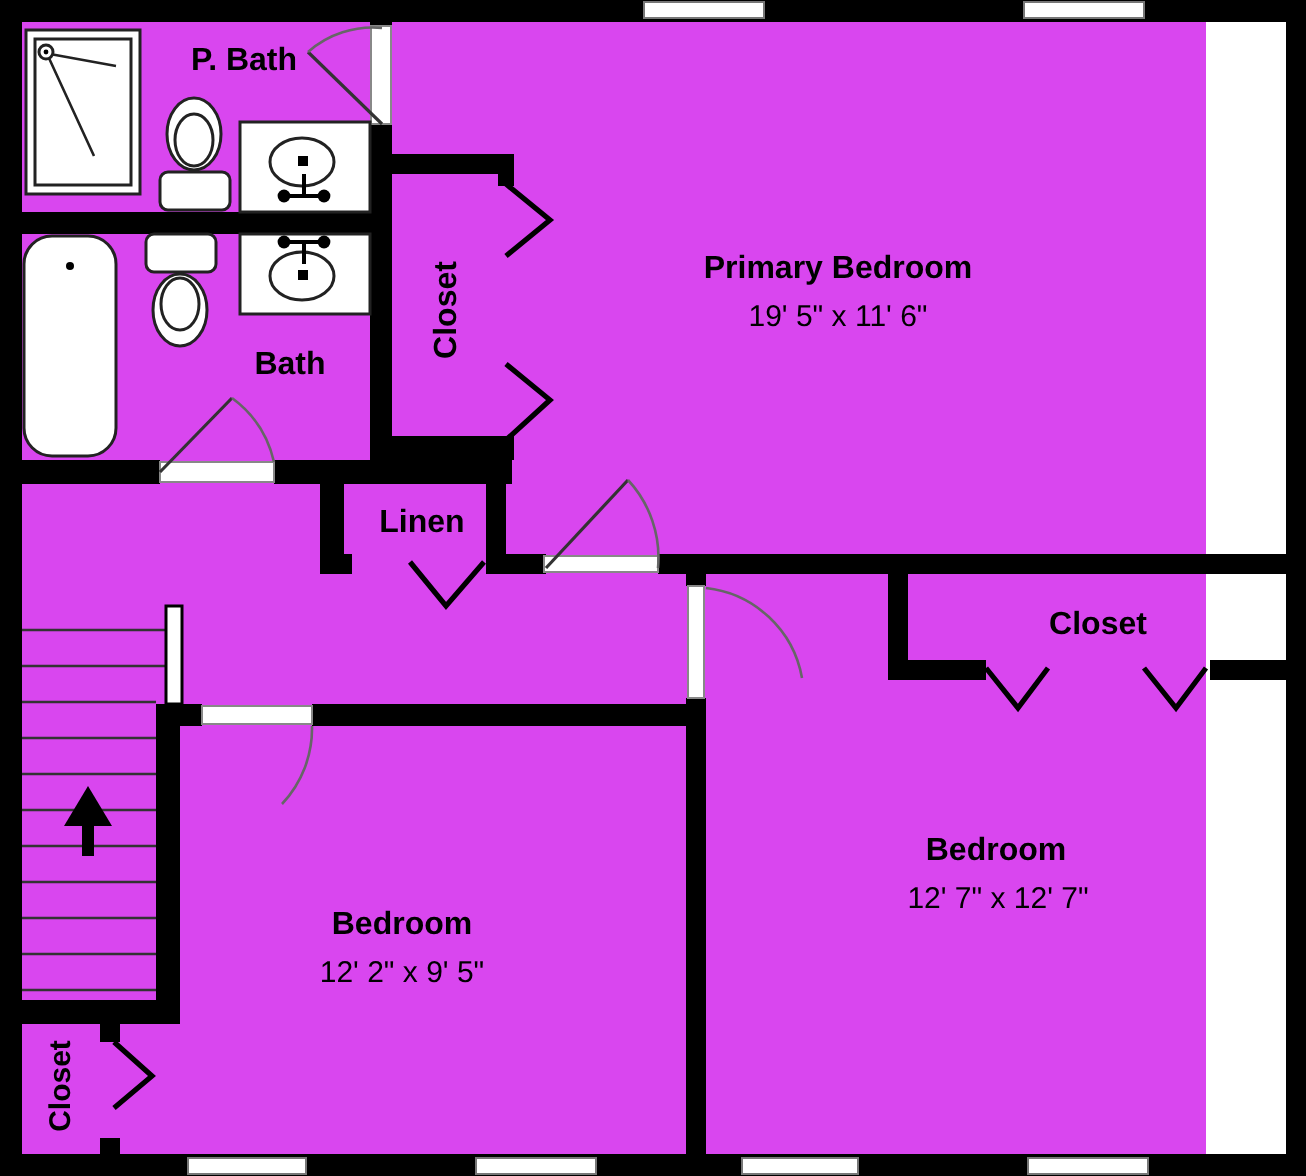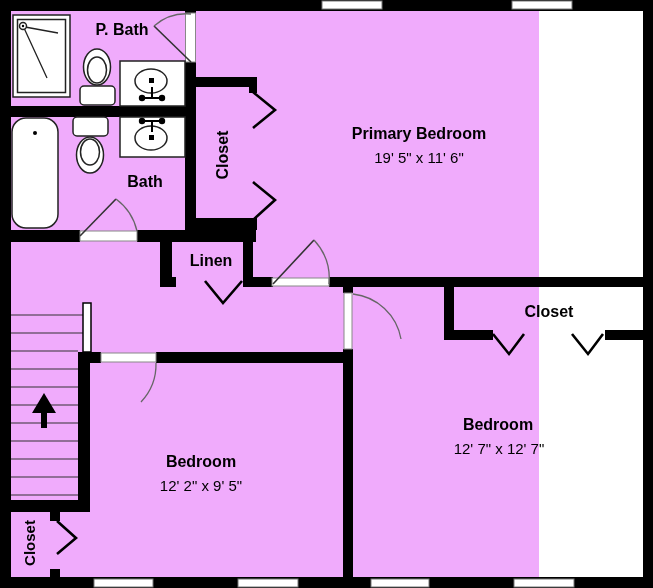--- a/index.html
+++ b/index.html
@@ -1,16 +1,16 @@
 <!DOCTYPE html>
 <html><head>
 <meta charset="utf-8">
 <style>
   html,body{margin:0;padding:0;background:#ffffff;}
-  .stage{width:539px;height:588px;position:relative;background:#f0abfc;}
+  .stage{width:603px;height:588px;position:relative;background:#d946ef;}
   svg{display:block;}
   .wall{fill:#000000;stroke:none;}
   .window{fill:#ffffff;stroke:#777777;stroke-width:1;}
   .threshold{fill:#ffffff;stroke:#888888;stroke-width:1;}
   .leaf{stroke:#333333;stroke-width:1.6;fill:none;}
   .swing{stroke:#666666;stroke-width:1.3;fill:none;}
   .bifold{stroke:#000000;stroke-width:2.6;fill:none;stroke-linejoin:miter;}
   .fixture{fill:#ffffff;stroke:#222222;stroke-width:1.5;}
   .fixline{stroke:#222222;stroke-width:1.3;fill:none;}
   .tread{stroke:#333333;stroke-width:1.2;}

